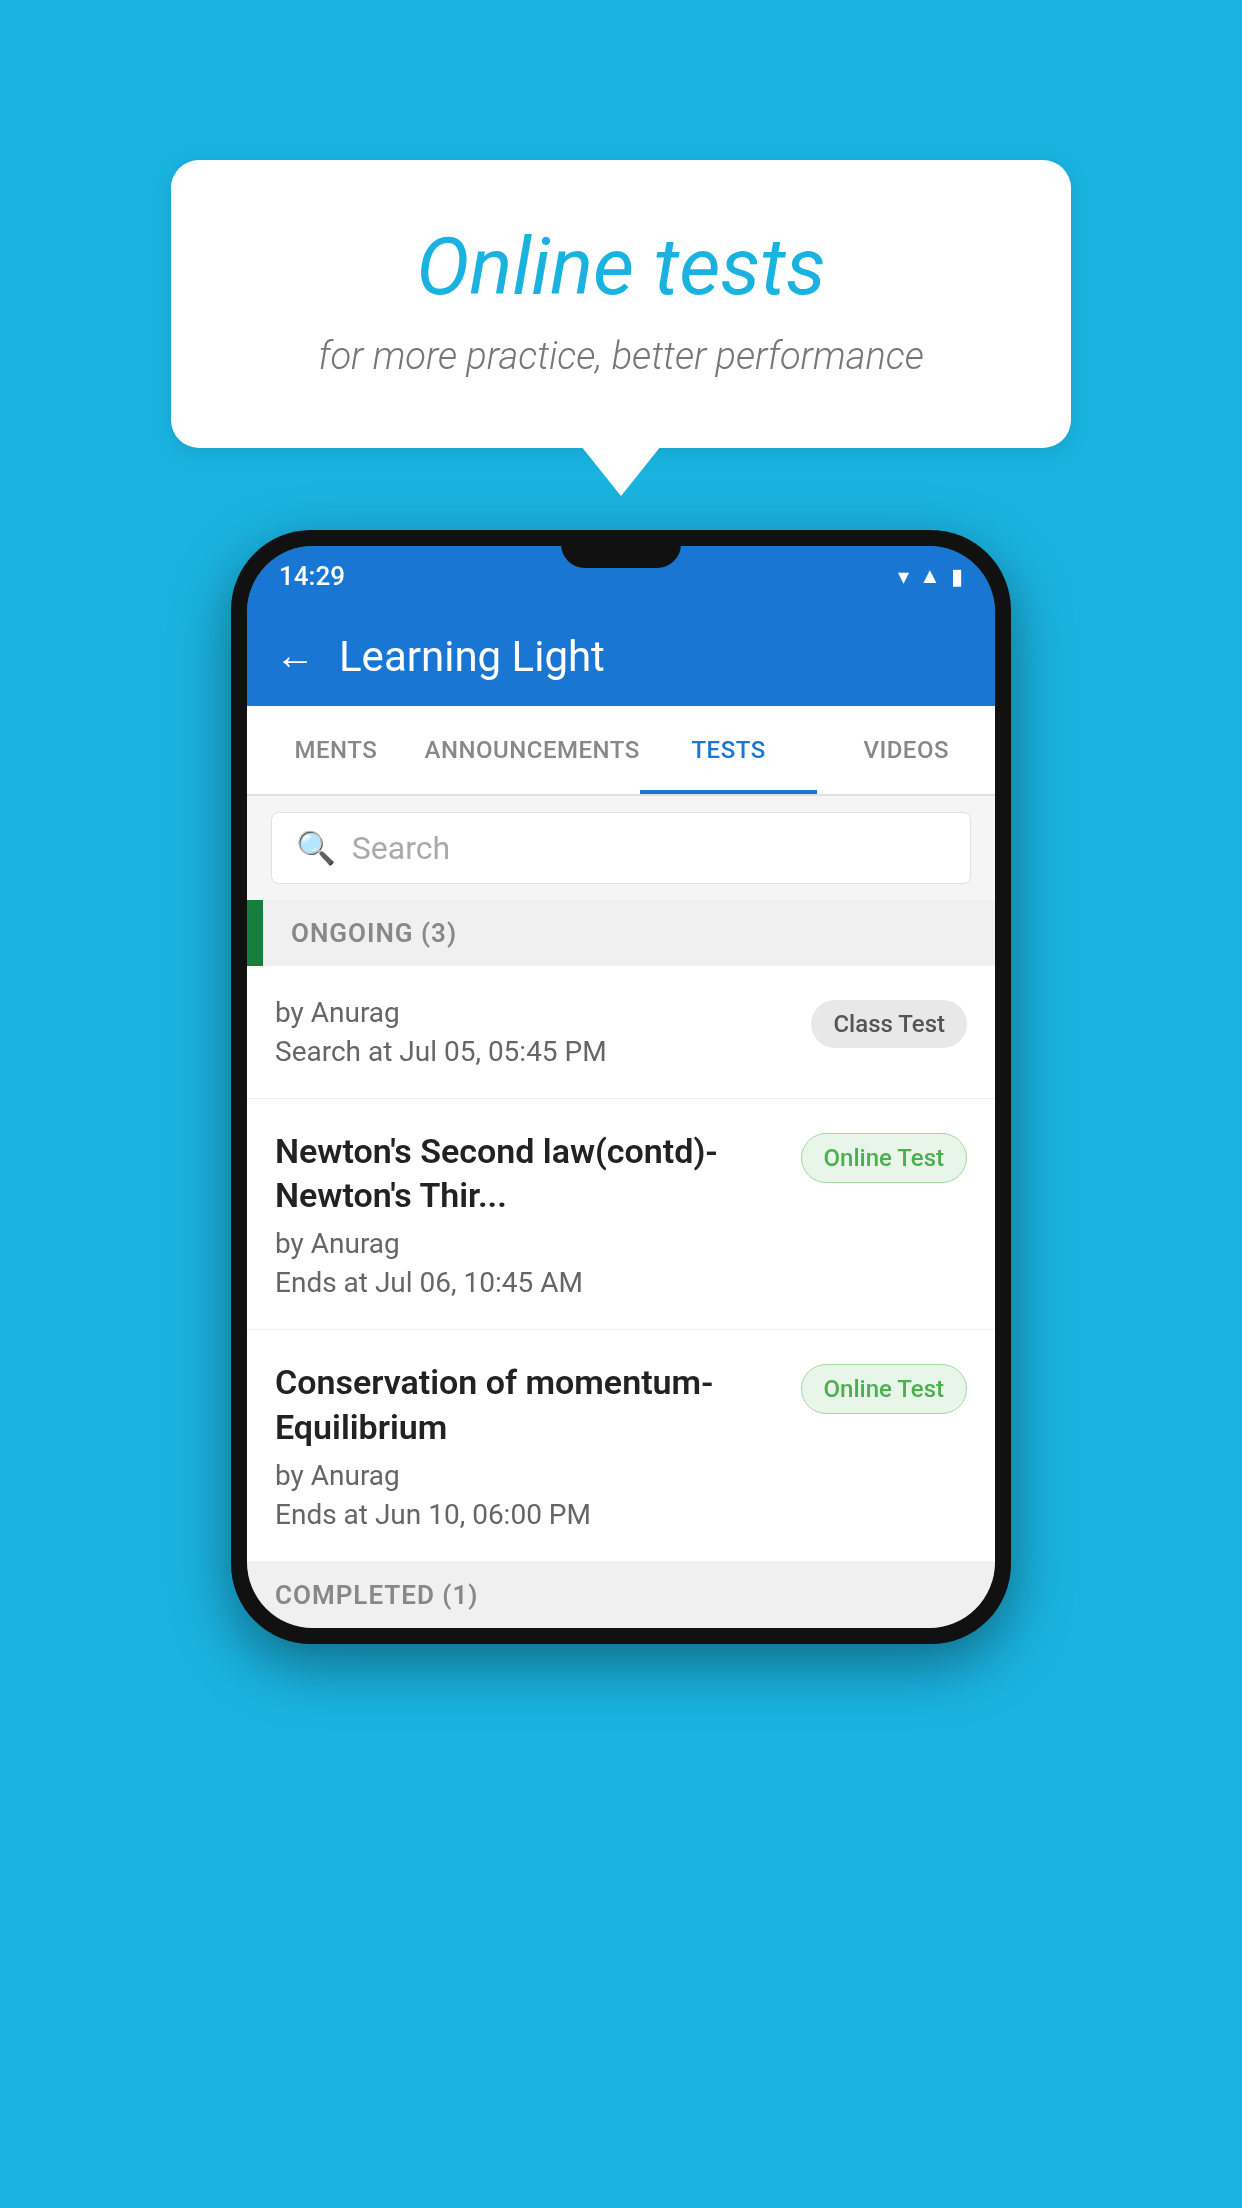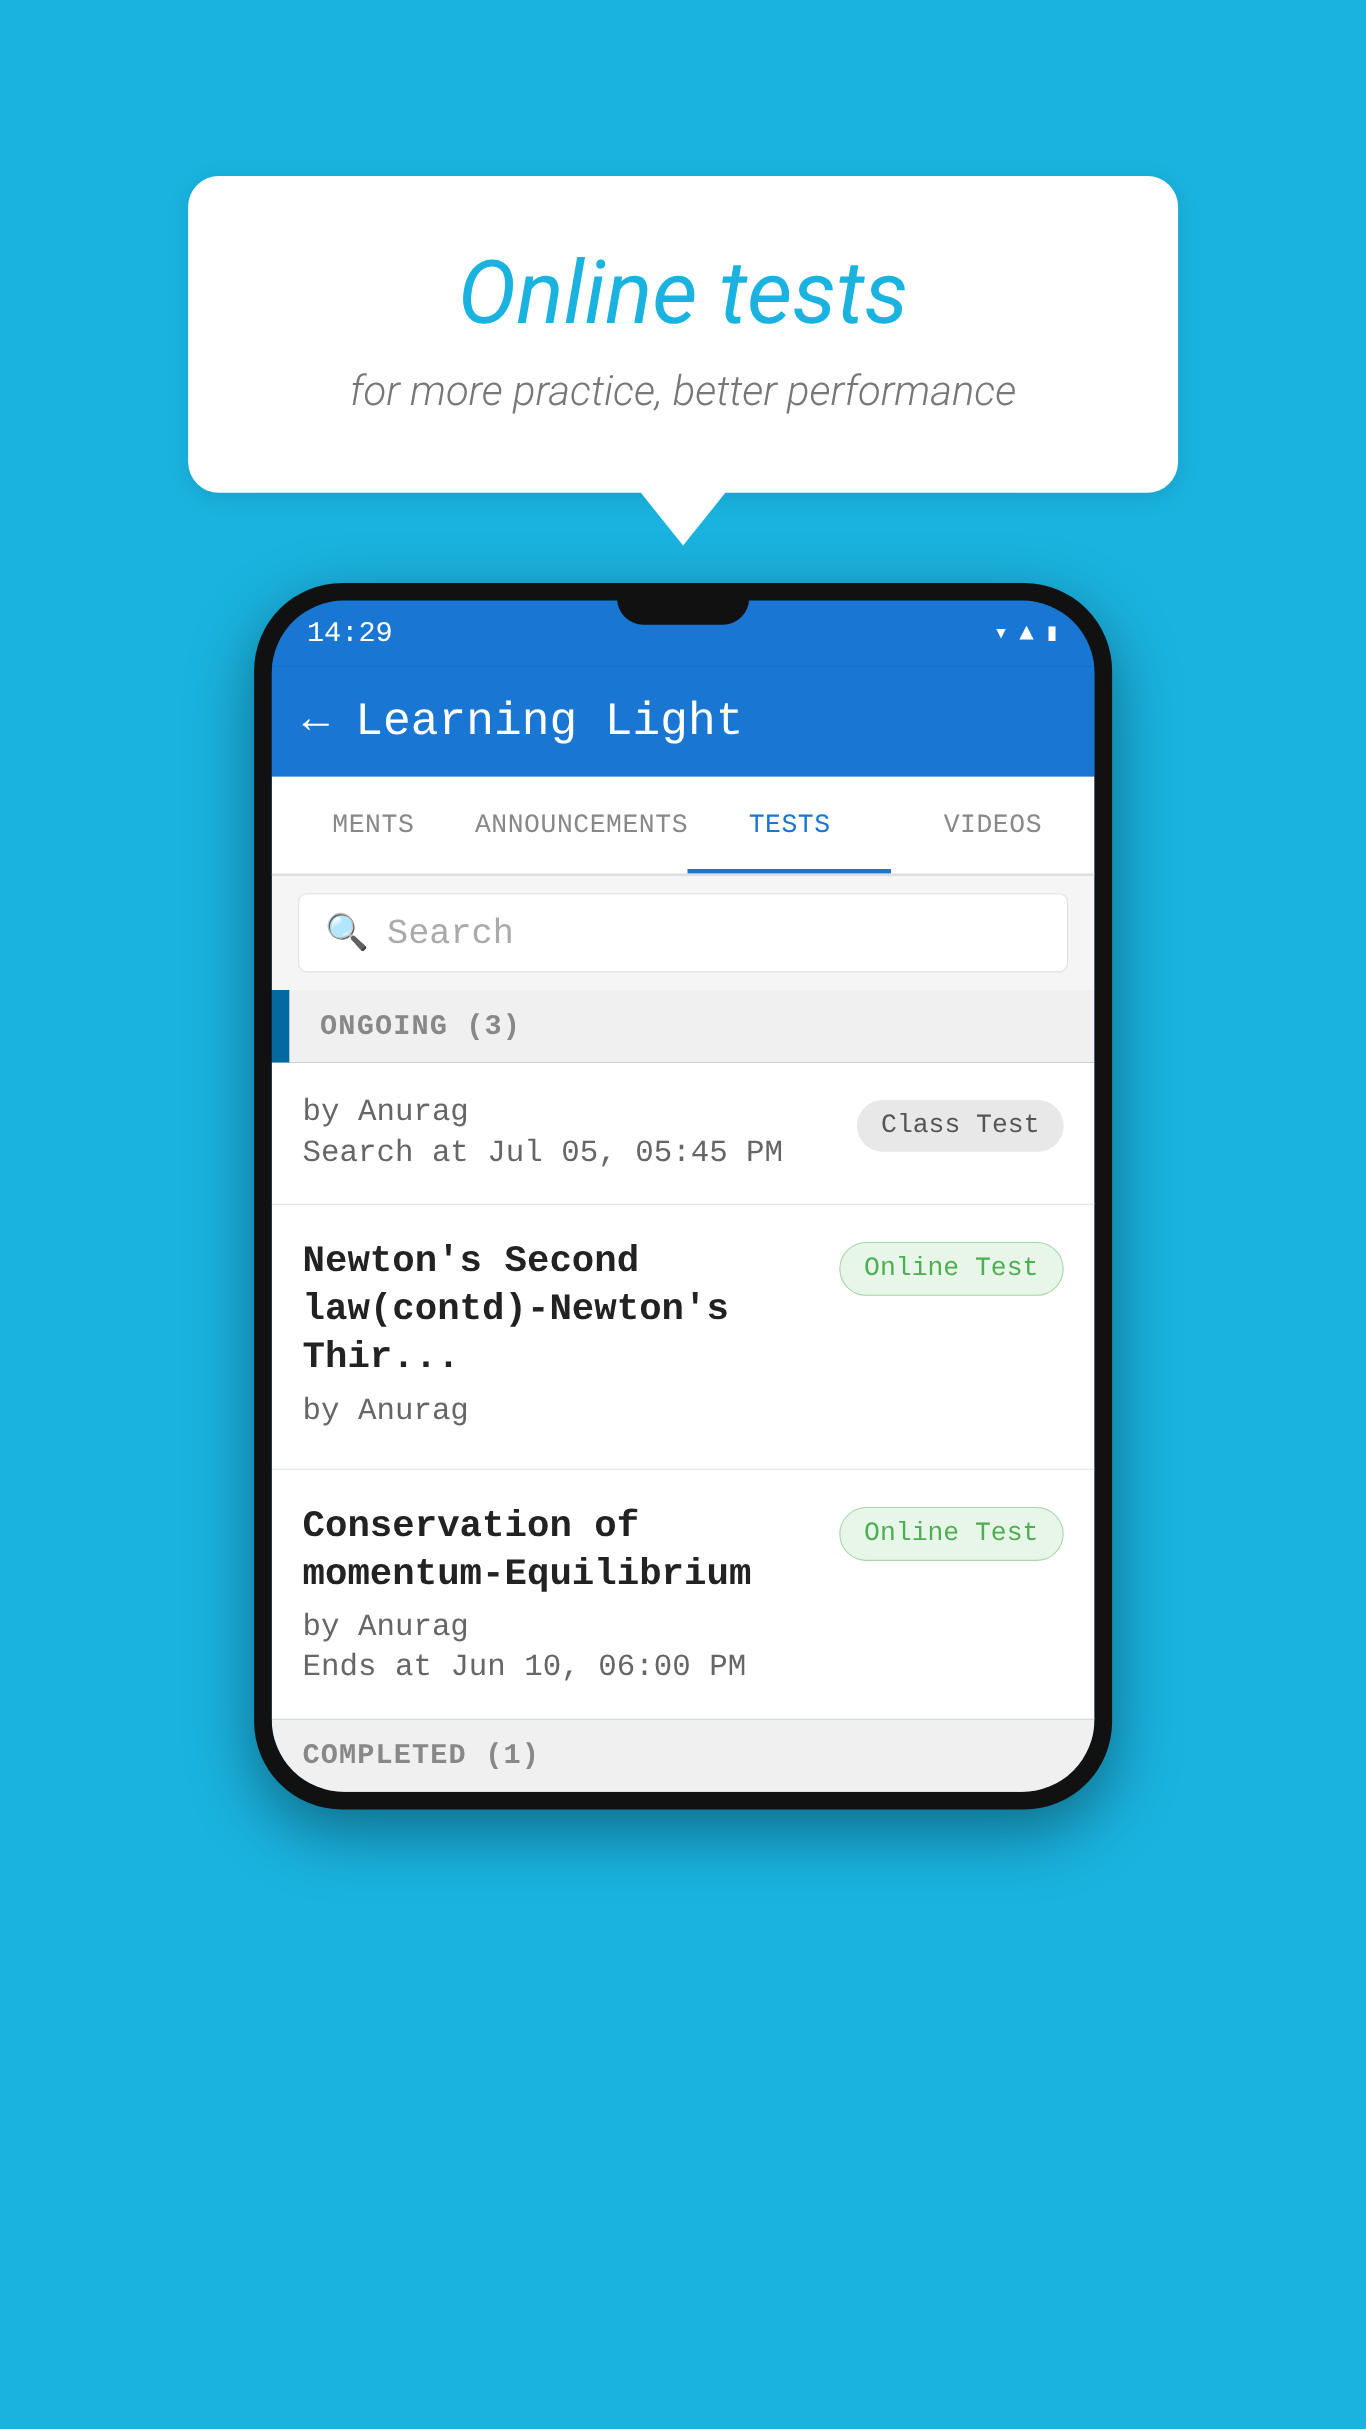--- a/index.html
+++ b/index.html
@@ -69,25 +69,24 @@
 
     .phone-frame {
       background: #111;
       border-radius: 80px;
       padding: 16px;
       box-shadow: 0 20px 60px rgba(0,0,0,0.4);
       position: relative;
     }
 
     .phone-inner {
-      background: #0369a1;
+      background: #15803d;
       border-radius: 66px;
       overflow: hidden;
       position: relative;
-      font-family: Liberation Mono, monospace;
     }
 
     
     .status-bar {
       background: #1976d2;
       height: 60px;
       display: flex;
       align-items: center;
       justify-content: space-between;
       padding: 0 32px;
@@ -346,20 +345,23 @@
             <span>Search at</span>&nbsp;<span>Jul 05, 05:45 PM</span>
           </div>
         </div>
         <div class="test-badge badge-class">Class Test</div>
       </div>
 
       <div class="test-item">
         <div class="test-item-content">
           <div class="test-name">Newton's Second law(contd)-Newton's Thir...</div>
           <div class="test-author">by Anurag</div>
+          <div class="test-time">
+            <span>Ends at</span>&nbsp;<span>Jul 06, 10:45 AM</span>
+          </div>
         </div>
         <div class="test-badge badge-online">Online Test</div>
       </div>
 
       <div class="test-item">
         <div class="test-item-content">
           <div class="test-name">Conservation of momentum-Equilibrium</div>
           <div class="test-author">by Anurag</div>
           <div class="test-time">
             <span>Ends at</span>&nbsp;<span>Jun 10, 06:00 PM</span>

